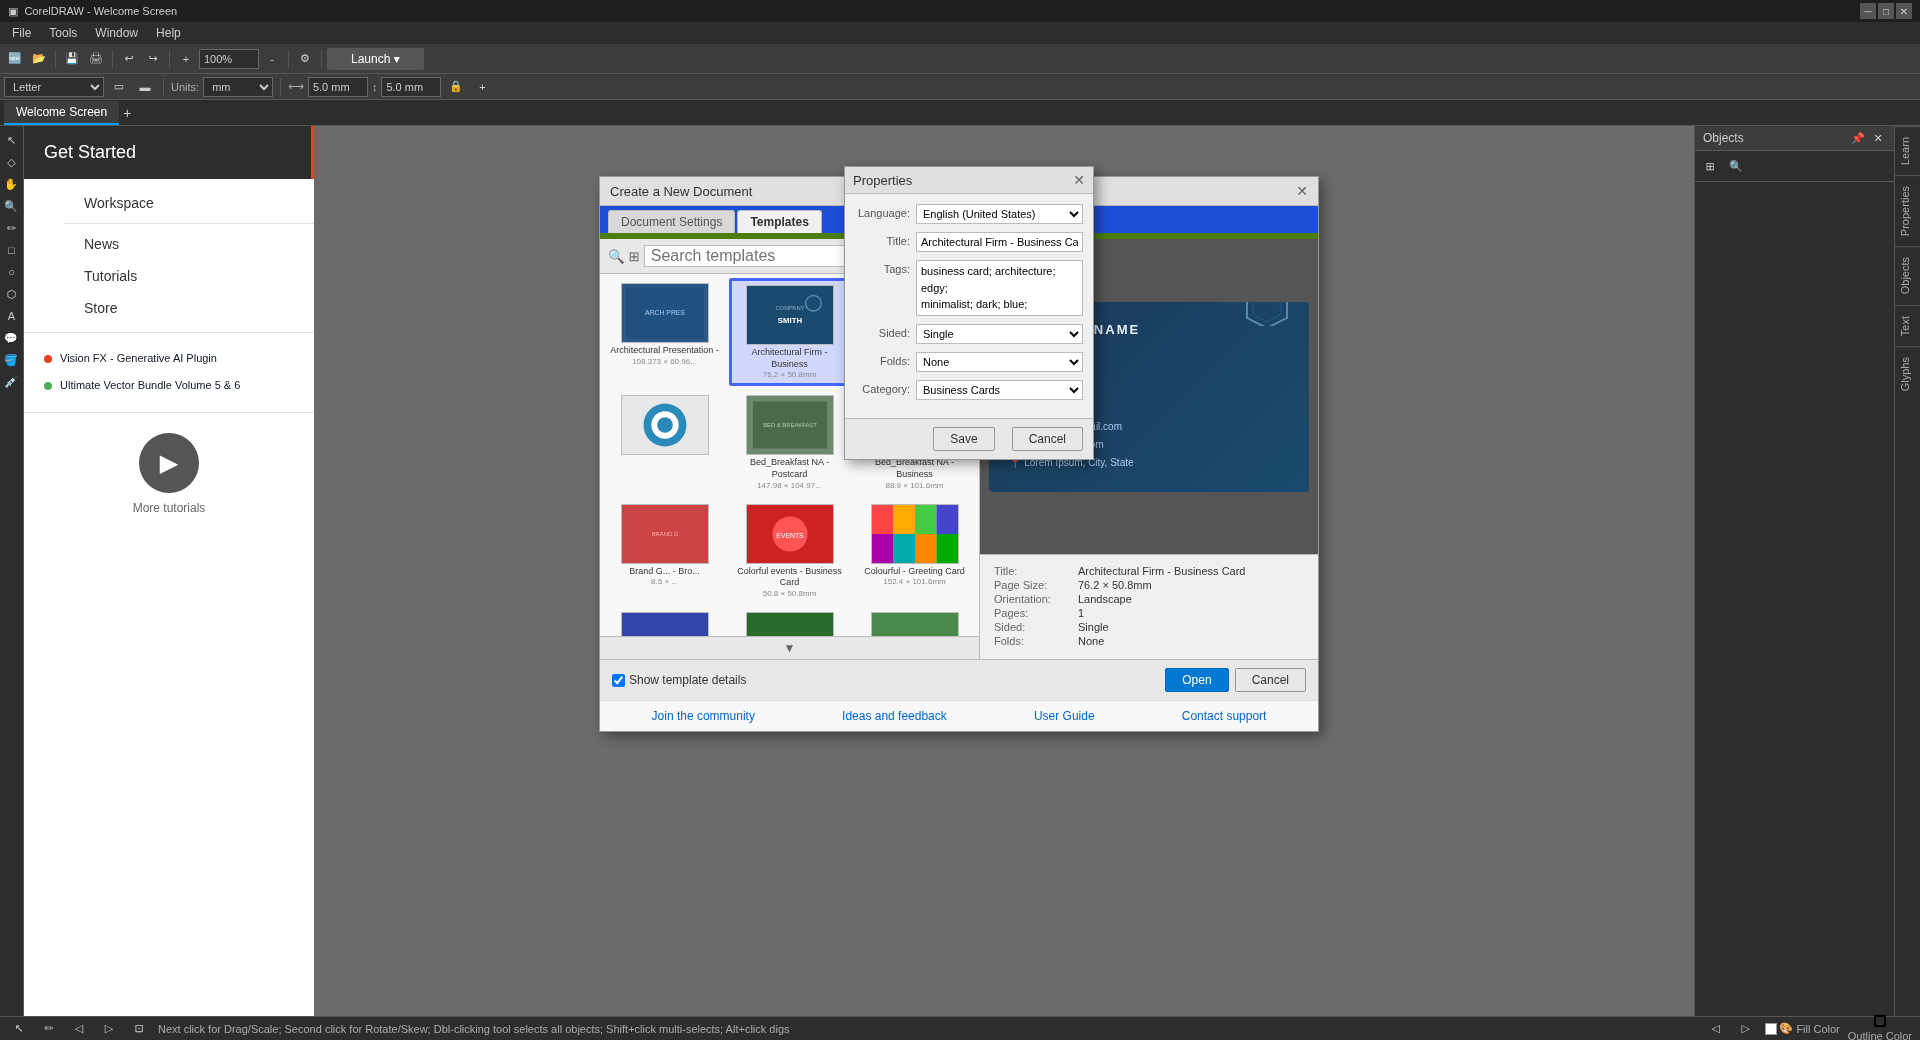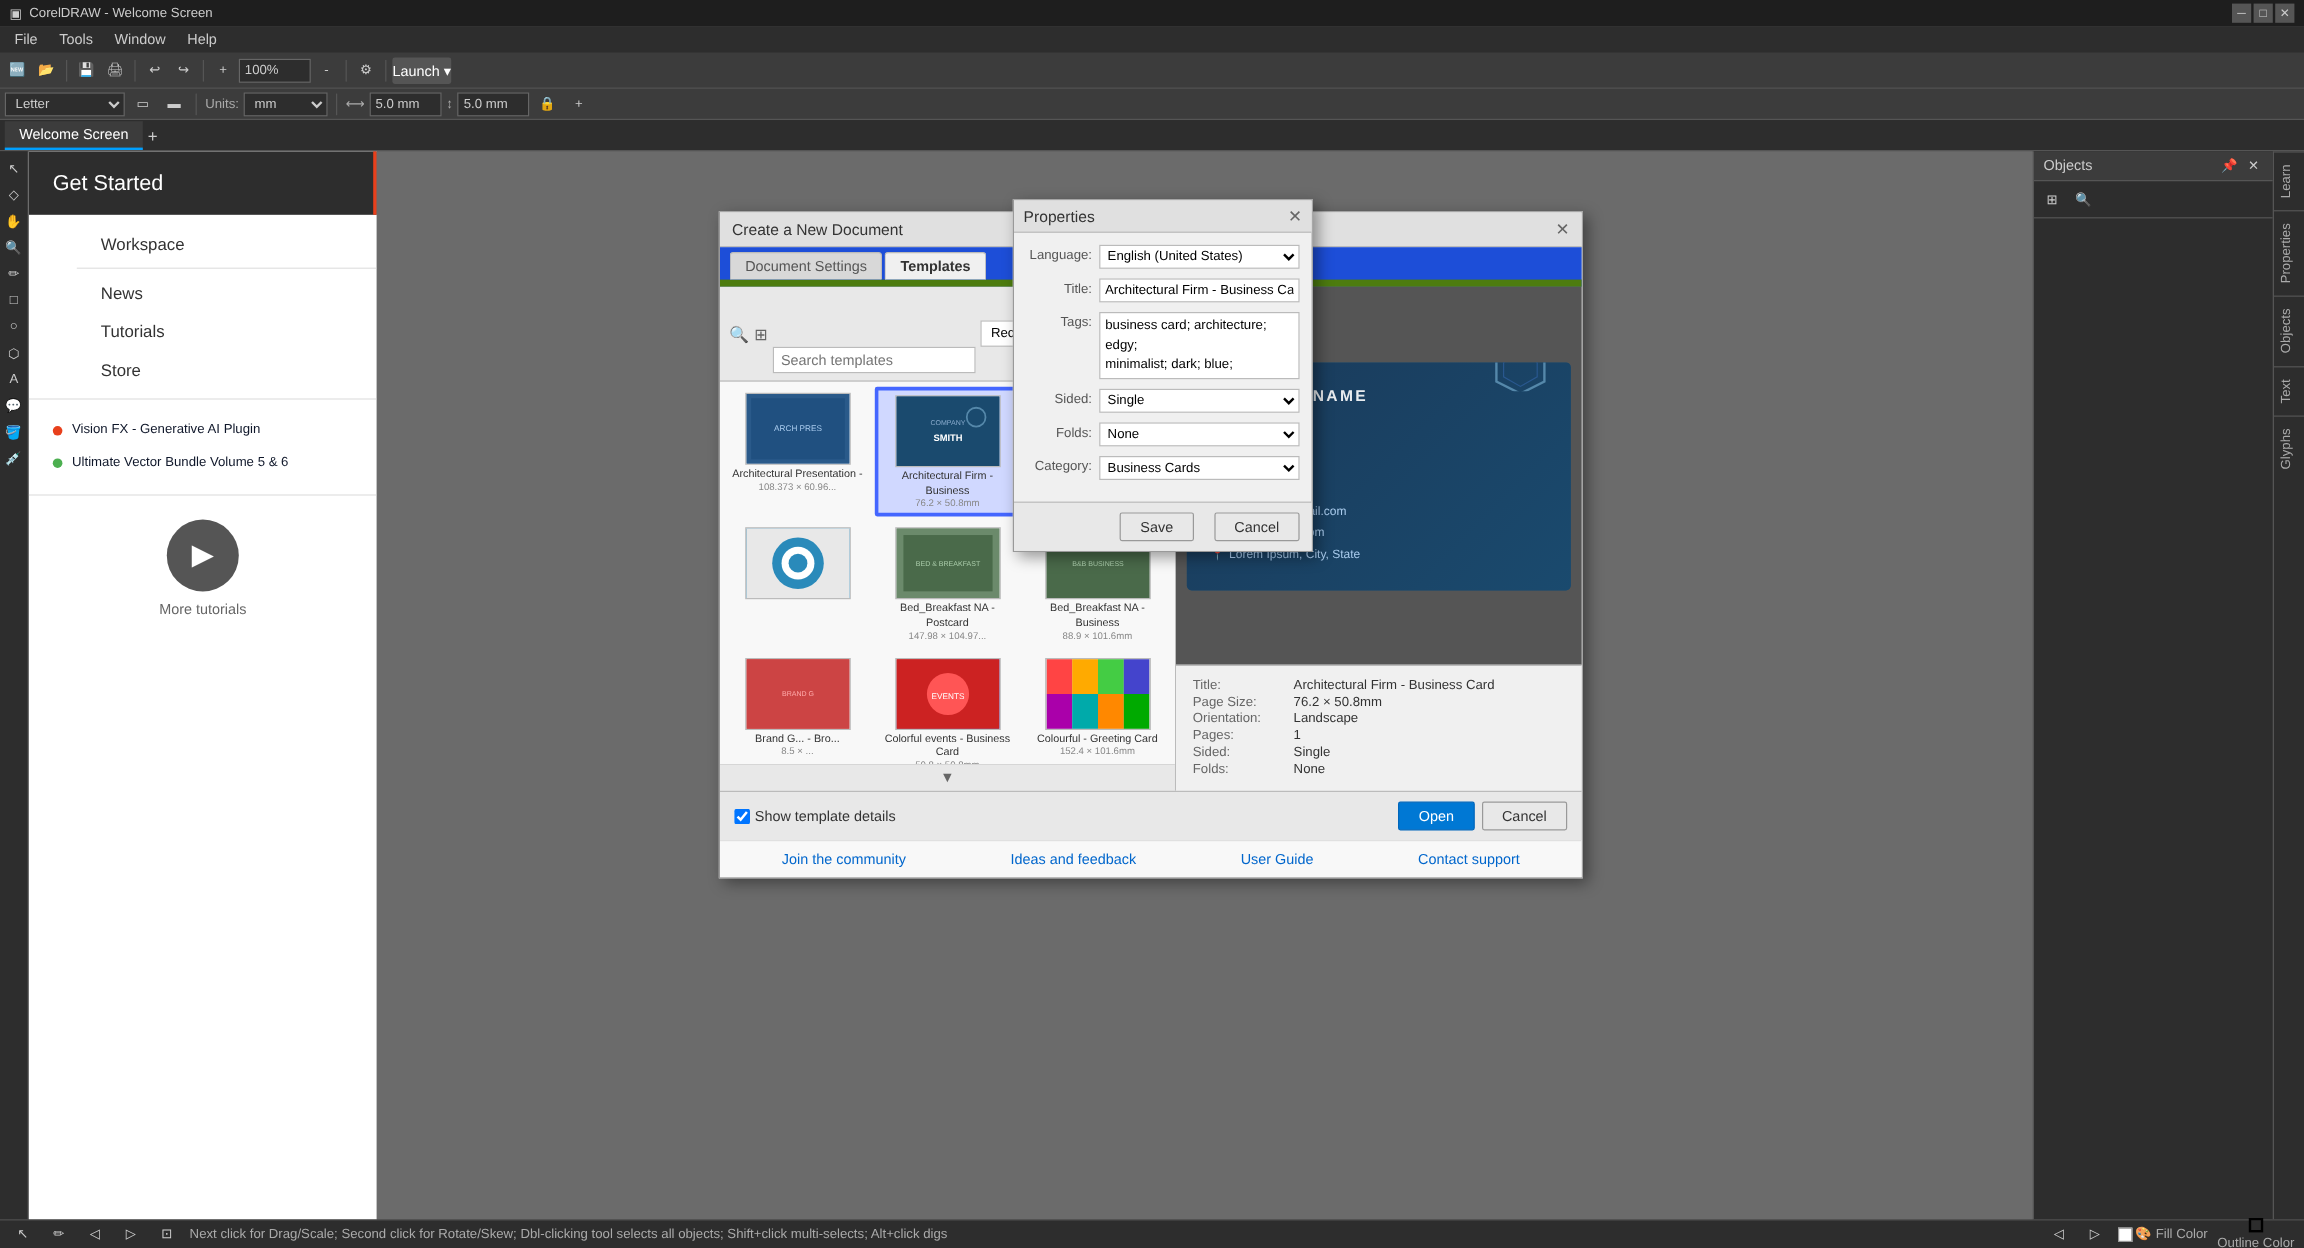--- a/index.html
+++ b/index.html
@@ -237,21 +237,21 @@
     .dialog-tab { padding: 4px 12px; font-size: 12px; cursor: pointer; color: #555; background: #d8d8d8; border: 1px solid #bbb; border-bottom: none; border-radius: 3px 3px 0 0; }
     .dialog-tab.active { background: #f0f0f0; color: #333; font-weight: bold; }
 
     .dialog-content { display: flex; height: 420px; }
 
     
     .template-list { width: 380px; border-right: 1px solid #bbb; display: flex; flex-direction: column; }
     .template-search-bar { padding: 6px 8px; border-bottom: 1px solid #bbb; display: flex; align-items: center; gap: 4px; background: #e8e8e8; }
     .search-icon-btn { background: none; border: none; cursor: pointer; color: #666; }
     .filter-btn { background: none; border: none; cursor: pointer; color: #666; width: 22px; height: 22px; border-radius: 2px; }
-    .search-input { flex: 1; height: 22px; border: 1px solid #bbb; background: #fff; font-size: 12px; padding: 0 6px; margin-top: 44px; }
+    .search-input { flex: 1; height: 22px; border: 1px solid #bbb; background: #fff; font-size: 16px; padding: 0 6px; }
     .filter-select { height: 22px; border: 1px solid #bbb; background: #fff; font-size: 11px; padding: 0 4px; min-width: 90px; }
     .category-select { height: 22px; border: 1px solid #bbb; background: #fff; font-size: 11px; padding: 0 4px; min-width: 100px; }
 
     .template-grid {
       flex: 1;
       overflow-y: auto;
       padding: 4px;
       display: grid;
       grid-template-columns: repeat(3, 1fr);
       gap: 4px;
@@ -388,21 +388,21 @@
   <div class="tb-sep"></div>
   <button class="tb-btn">↩</button>
   <button class="tb-btn">↪</button>
   <div class="tb-sep"></div>
   <button class="tb-btn">+</button>
   <input class="tb-input" value="100%" style="">
   <button class="tb-btn">-</button>
   <div class="tb-sep"></div>
   <button class="tb-btn">⚙</button>
   <div class="tb-sep"></div>
-  <button class="tb-btn" style="width:auto; padding:0 0; background:#555; color:#fff; font-size:12px;">Launch ▾</button>
+  <button class="tb-btn" style="width:auto; padding:0 24px; background:#555; color:#fff; font-size:12px;">Launch ▾</button>
 </div>
 
 <div class="toolbar2">
   <select class="tb2-select">
     <option>Letter</option>
   </select>
   <button class="tb-btn">▭</button>
   <button class="tb-btn">▬</button>
   <div class="tb-sep"></div>
   <span style="color:#aaa;font-size:11px;">Units:</span>

